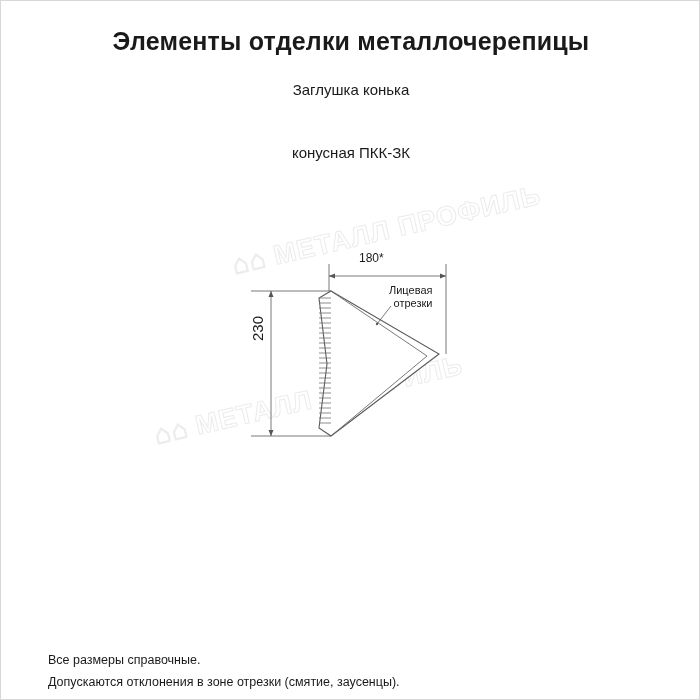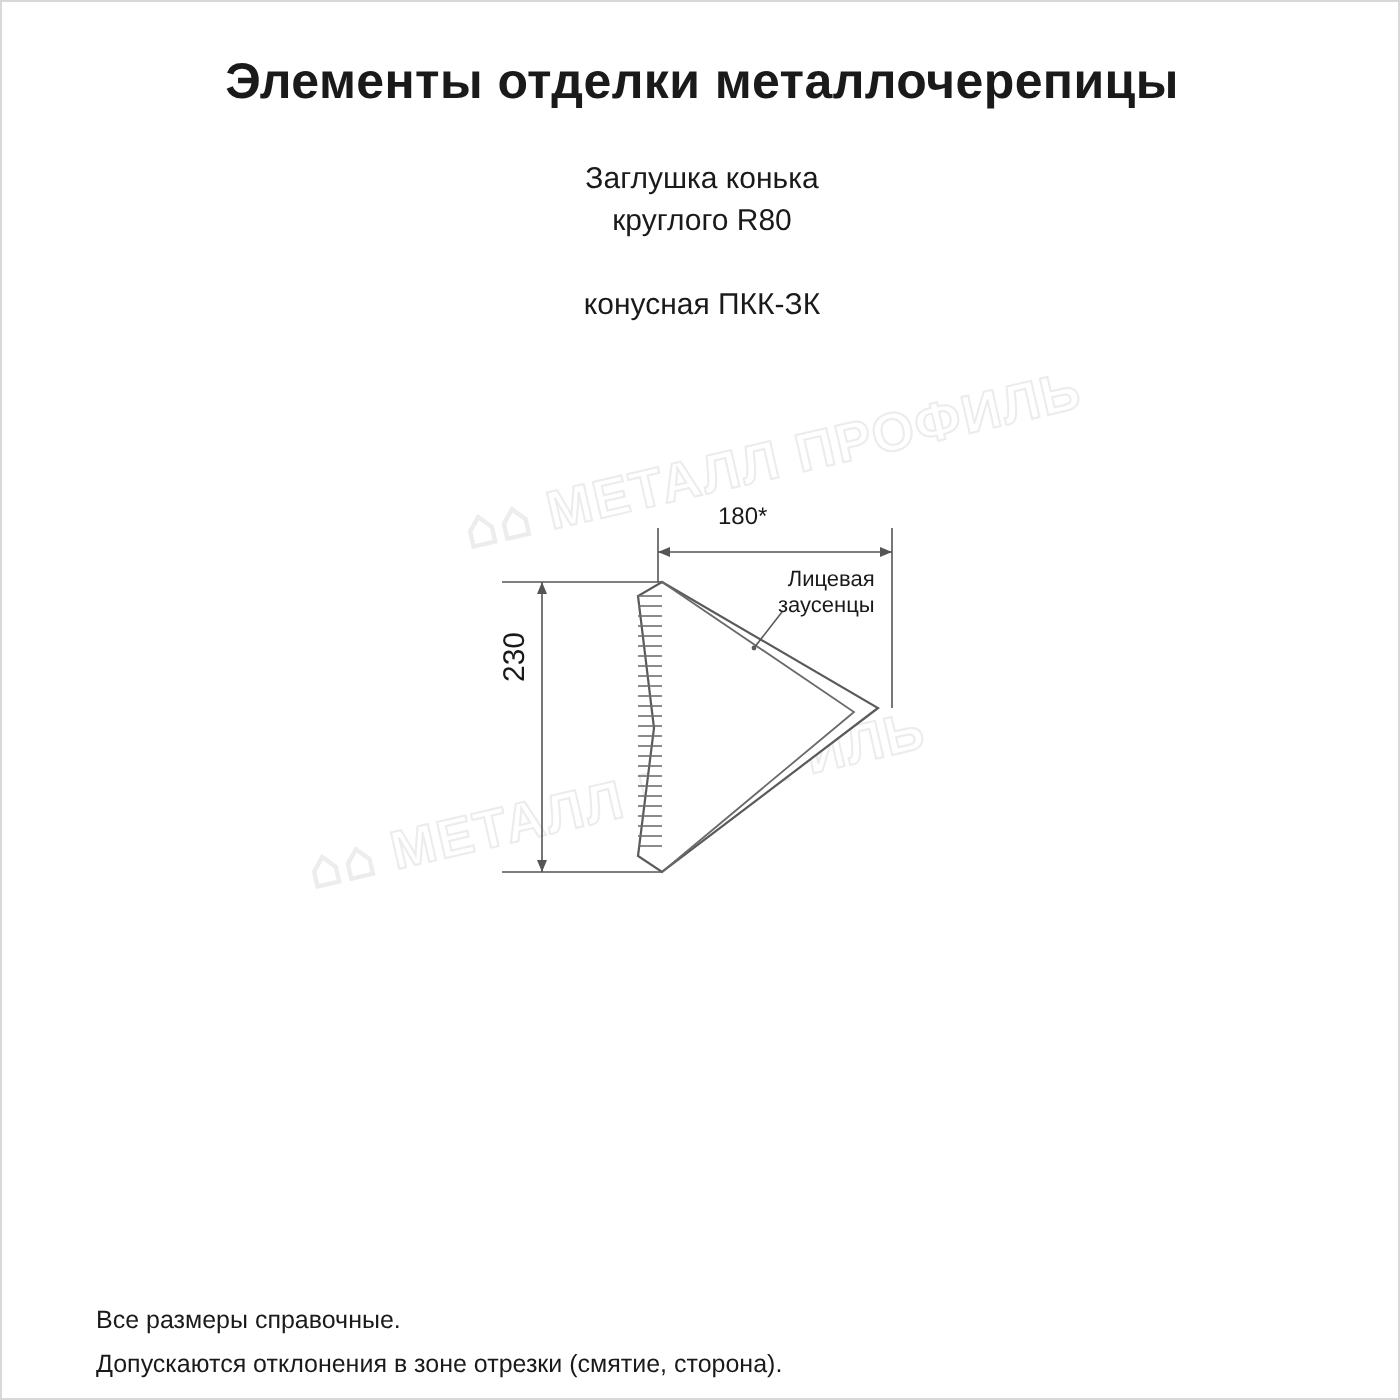--- a/index.html
+++ b/index.html
@@ -92,21 +92,20 @@
   }
 </style>
 </head>
 <body>
 
 <div class="page">
 
   <div class="title">Элементы отделки металлочерепицы</div>
 
   <div class="subtitle sub1">Заглушка конька</div>
-  <div class="subtitle sub2">круглого R80</div>
   <div class="subtitle sub3">конусная   ПКК-ЗК</div>
 
   <div class="wm wm1">
     <span class="mark">⌂⌂</span><span>МЕТАЛЛ ПРОФИЛЬ</span>
   </div>
   <div class="wm wm2">
     <span class="mark">⌂⌂</span><span>МЕТАЛЛ ПРОФИЛЬ</span>
   </div>
 
   <div class="drawing">
@@ -174,20 +173,20 @@
     <div class="dim-label" style="position:absolute; left:128px; top:5px; font-size:12px;">
       <span>180*</span>
     </div>
 
     <div class="dim-label" style="position:absolute; left:18px; top:95px; font-size:15px; transform:rotate(-90deg); transform-origin:left top;">
       <span>230</span>
     </div>
 
     <div style="position:absolute; left:158px; top:38px; font-size:11px; line-height:13px; text-align:right;">
       <div>Лицевая</div>
-      <div>заусенцы</div>
+      <div>отрезки</div>
     </div>
   </div>
 
   <div class="footer f1">Все размеры справочные.</div>
-  <div class="footer f2">Допускаются отклонения в зоне отрезки (смятие, сторона).</div>
+  <div class="footer f2">Допускаются отклонения в зоне отрезки (смятие, заусенцы).</div>
 
 </div>
 
 </body></html>

